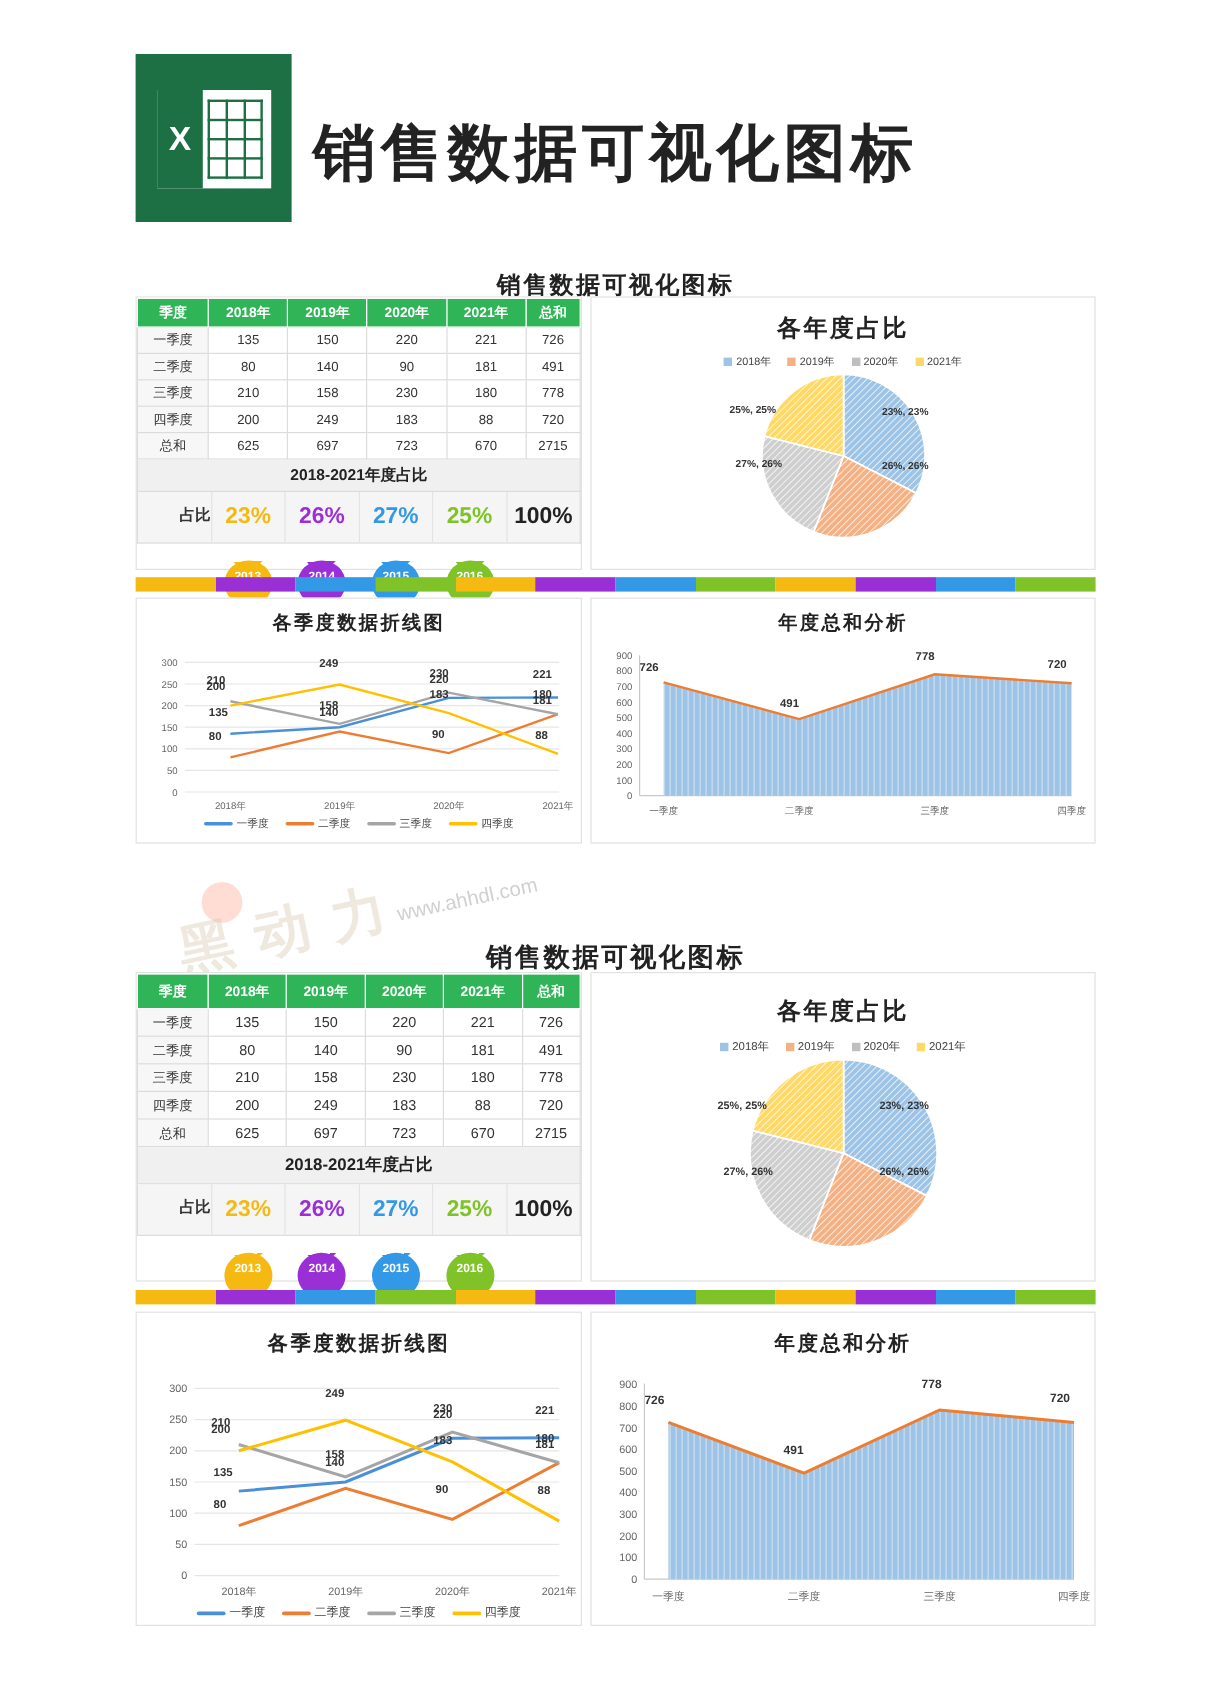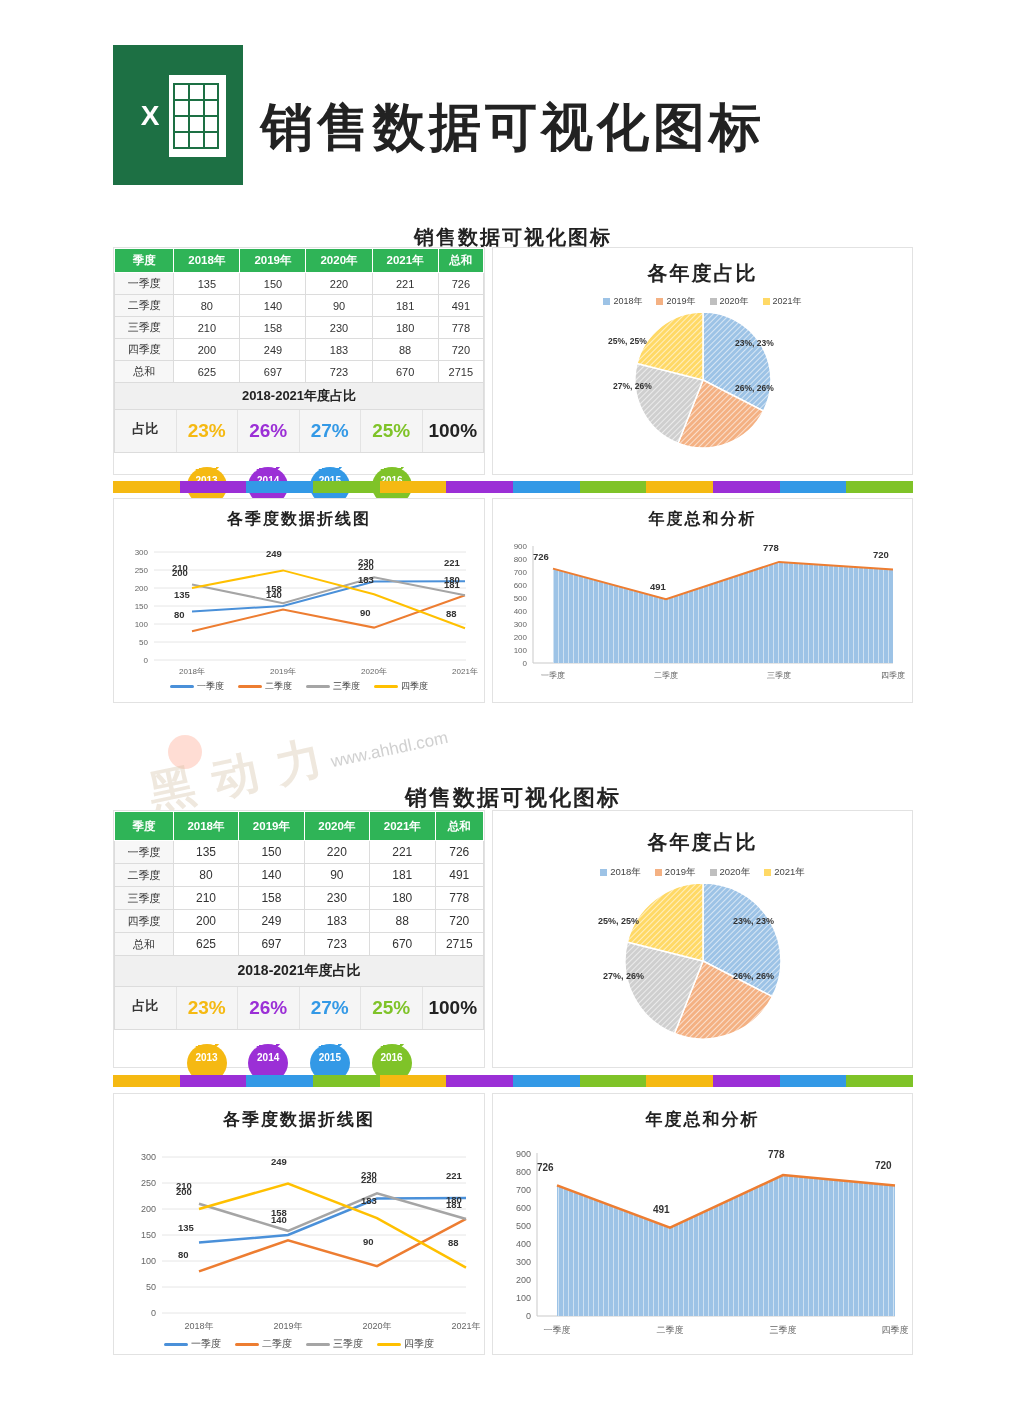--- a/index.html
+++ b/index.html
@@ -34,21 +34,21 @@
   table.dt td.rowhdr{background:#f7f7f7;font-size:11px;}
 
   .subbar{background:#f0f0f0;border:1px solid #dcdcdc;border-top:none;text-align:center;
       font-size:13px;font-weight:bold;color:#222;padding:4px 0;}
 
   
   .pctrow{display:flex;border:1px solid #dcdcdc;border-top:none;background:#f5f5f5;}
   .pctrow > div{flex:1;text-align:center;font-size:19px;font-weight:bold;padding:10px 0;
       border-right:1px solid #e3e3e3;}
   .pctrow > div:last-child{border-right:none;}
-  .pctrow .lbl{font-size:13px;color:#333;font-weight:bold;}
+  .pctrow .lbl{font-size:13px;color:#333;font-weight:bold;text-align:right;}
 
   .drops{display:flex;}
   .drops > div{flex:1;display:flex;justify-content:center;align-items:flex-start;padding-top:6px;}
   .drop{width:40px;height:46px;position:relative;}
   .drop .body{position:absolute;left:0;top:8px;width:40px;height:38px;border-radius:50%;}
   .drop .tip{position:absolute;left:12px;top:0;width:16px;height:18px;}
   .drop .txt{position:absolute;left:0;top:16px;width:40px;text-align:center;color:#fff;
       font-size:10px;font-weight:bold;}
 
   .stripes{position:absolute;height:12px;display:flex;width:100%;}

